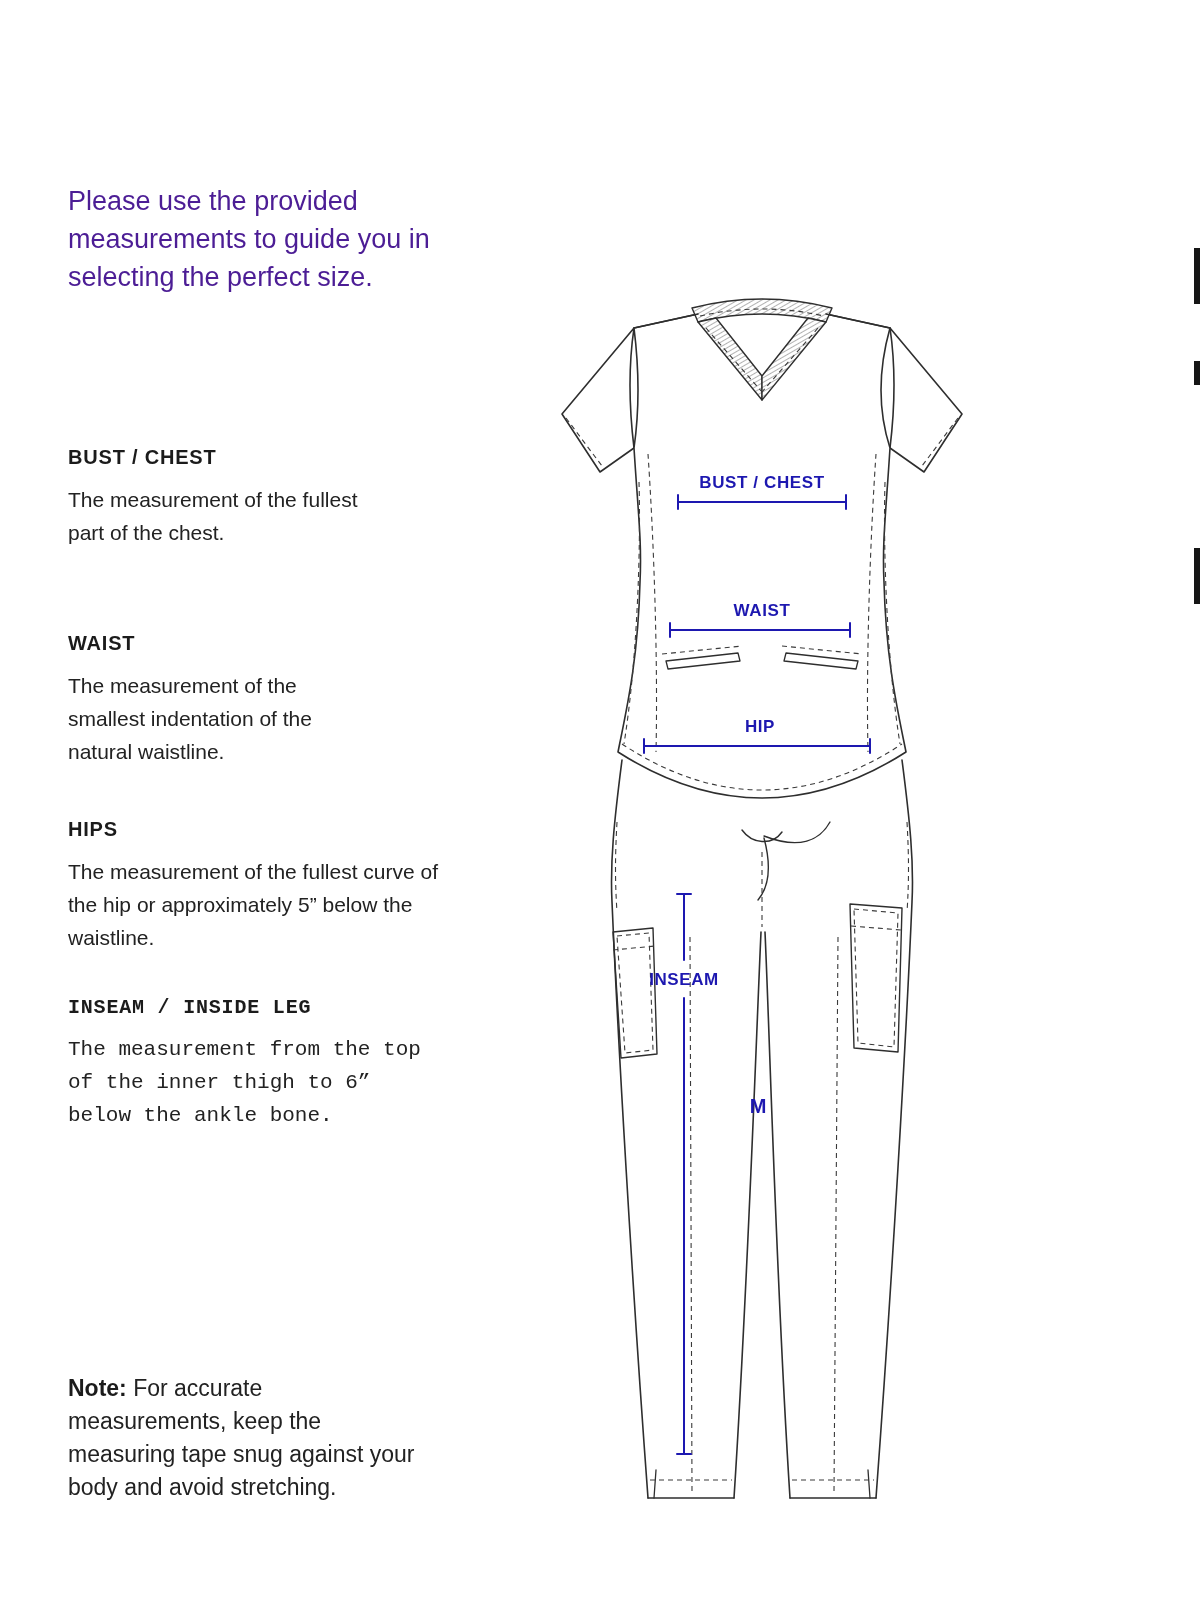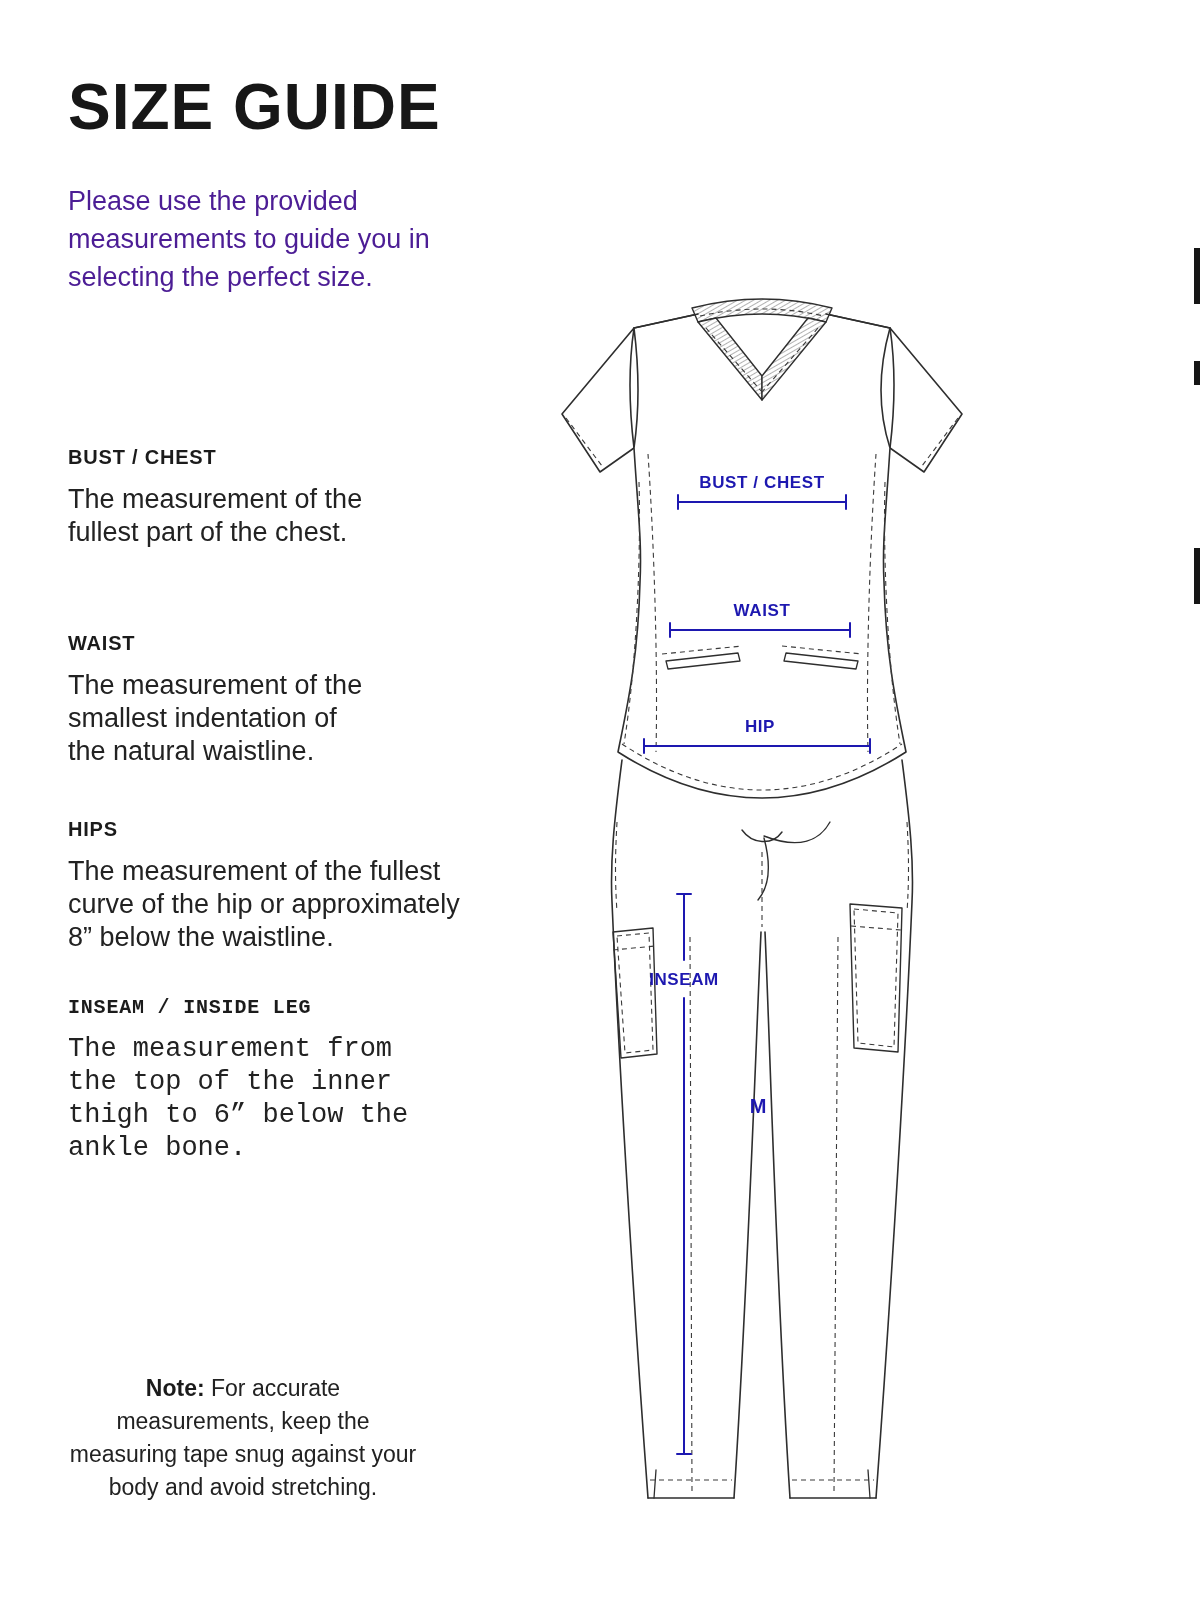--- a/index.html
+++ b/index.html
@@ -32,37 +32,36 @@
   }
   .section { position: absolute; left: 68px; }
   .section h2 {
     font-size: 20px;
     font-weight: 700;
     letter-spacing: 0.8px;
     color: #1b1b1b;
     margin-bottom: 14px;
   }
   .section p {
-    font-size: 27px;
+    font-size: 21px;
     line-height: 33px;
     color: #222222;
   }
   .sec-0 { top: 446px; } .sec-0 p { max-width: 300px; }
   .sec-1 { top: 632px; } .sec-1 p { max-width: 310px; }
   .sec-2 { top: 818px; } .sec-2 p { max-width: 395px; }
   .sec-3 { top: 996px; font-family: Liberation Mono, monospace; } .sec-3 p { max-width: 365px; }
   .note {
     position: absolute;
     left: 68px;
     top: 1372px;
     width: 350px;
     font-size: 23px;
     line-height: 33px;
     color: #222222;
-    text-align: center;
   }
   .note b { font-weight: 700; color: #1b1b1b; }
   .diagram {
     position: absolute;
     left: 520px;
     top: 282px;
     width: 460px;
     height: 1240px;
   }
   .diagram text {
@@ -80,37 +79,36 @@
   }
   .em-0 { top: 248px; height: 56px; }
   .em-1 { top: 361px; height: 24px; }
   .em-2 { top: 548px; height: 56px; }
 </style>
 </head>
 <body>
 
 <div class="page">
 
-  <h1 class="title">SIZE GUIDE</h1>
 
   <p class="intro">Please use the provided measurements to guide you in selecting the perfect size.</p>
 
   <div class="section sec-0">
     <h2>BUST / CHEST</h2>
     <p>The measurement of the fullest part of the chest.</p>
   </div>
 
   <div class="section sec-1">
     <h2>WAIST</h2>
     <p>The measurement of the smallest indentation of the natural waistline.</p>
   </div>
 
   <div class="section sec-2">
     <h2>HIPS</h2>
-    <p>The measurement of the fullest curve of the hip or approximately 8” below the waistline.</p>
+    <p>The measurement of the fullest curve of the hip or approximately 5” below the waistline.</p>
   </div>
 
   <div class="section sec-3">
     <h2>INSEAM / INSIDE LEG</h2>
     <p>The measurement from the top of the inner thigh to 6” below the ankle bone.</p>
   </div>
 
   <p class="note"><b>Note:</b> <span>For accurate measurements, keep the measuring tape snug against your body and avoid stretching.</span></p>
 
   <svg class="diagram" viewBox="0 0 460 1240" xmlns="http://www.w3.org/2000/svg">

